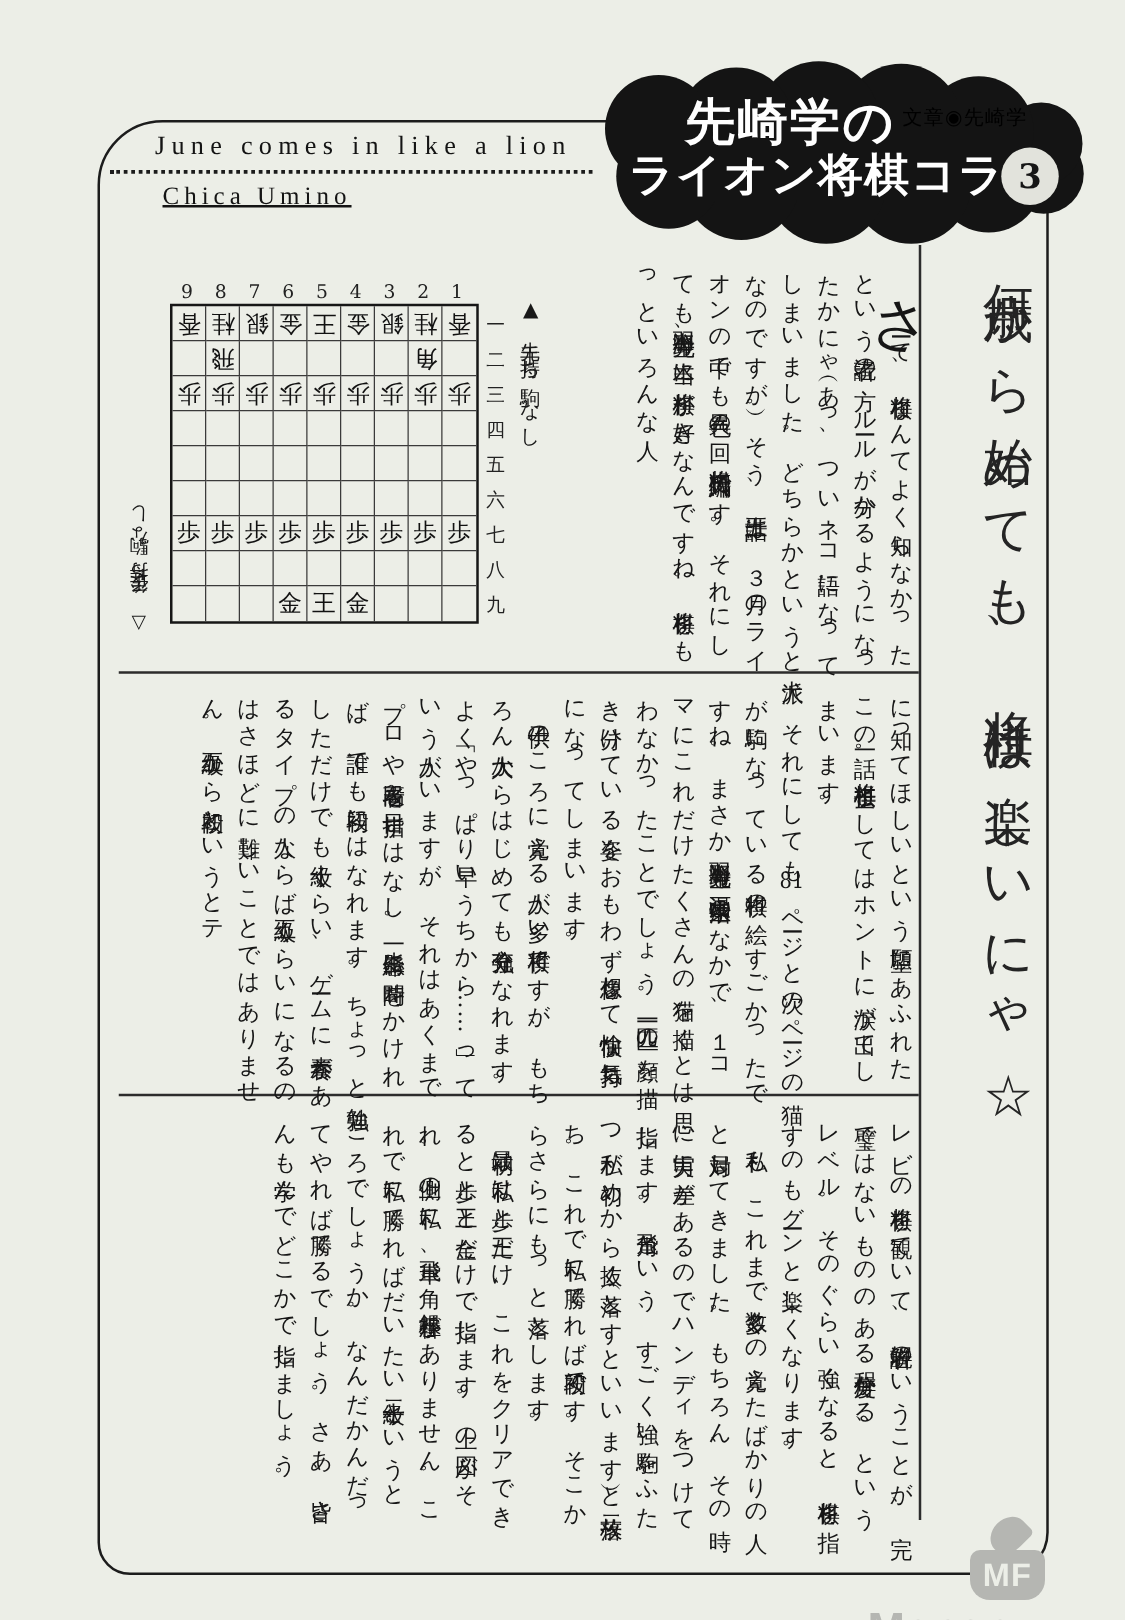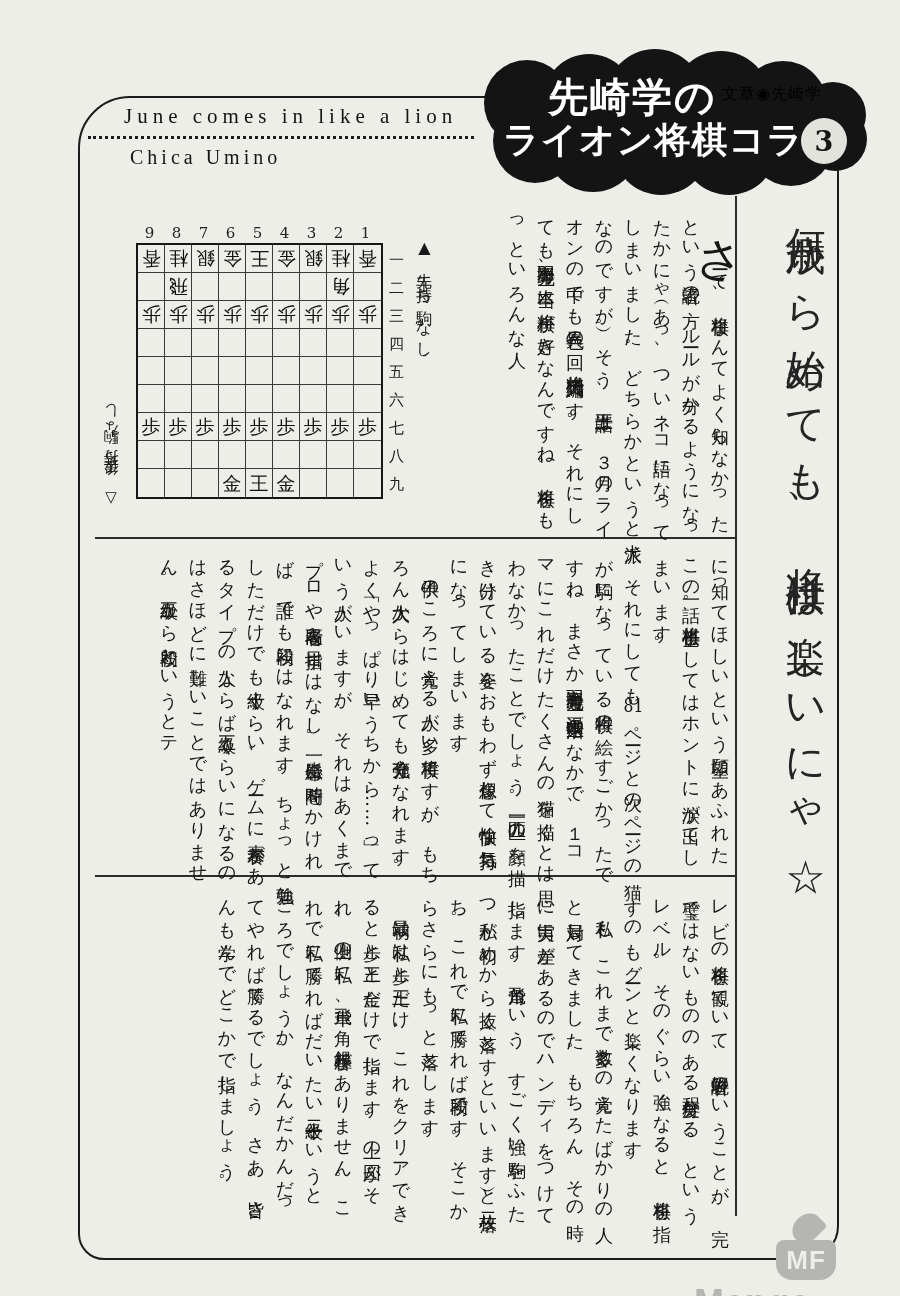--- a/index.html
+++ b/index.html
@@ -23,20 +23,21 @@
     font-family:"Liberation Serif",serif;
   }
   .dotted-rule{
     position:absolute;left:88px;top:136px;width:386px;height:0;
     border-bottom:3px dotted #1c1c1c;
   }
   .march-line2{
     position:absolute;left:130px;top:146px;
     font-size:20px;letter-spacing:4px;color:#141414;
     font-family:"Liberation Serif",serif;
+    text-decoration:underline;
   }
   
   .cloud{
     position:absolute;left:484px;top:60px;width:86px;height:86px;
     background:#141414;border-radius:50%;
     box-shadow:
       62px -3px 0 3px #141414,
       128px -5px 0 6px #141414,
       194px -3px 0 6px #141414,
       256px 2px 0 1px #141414,

